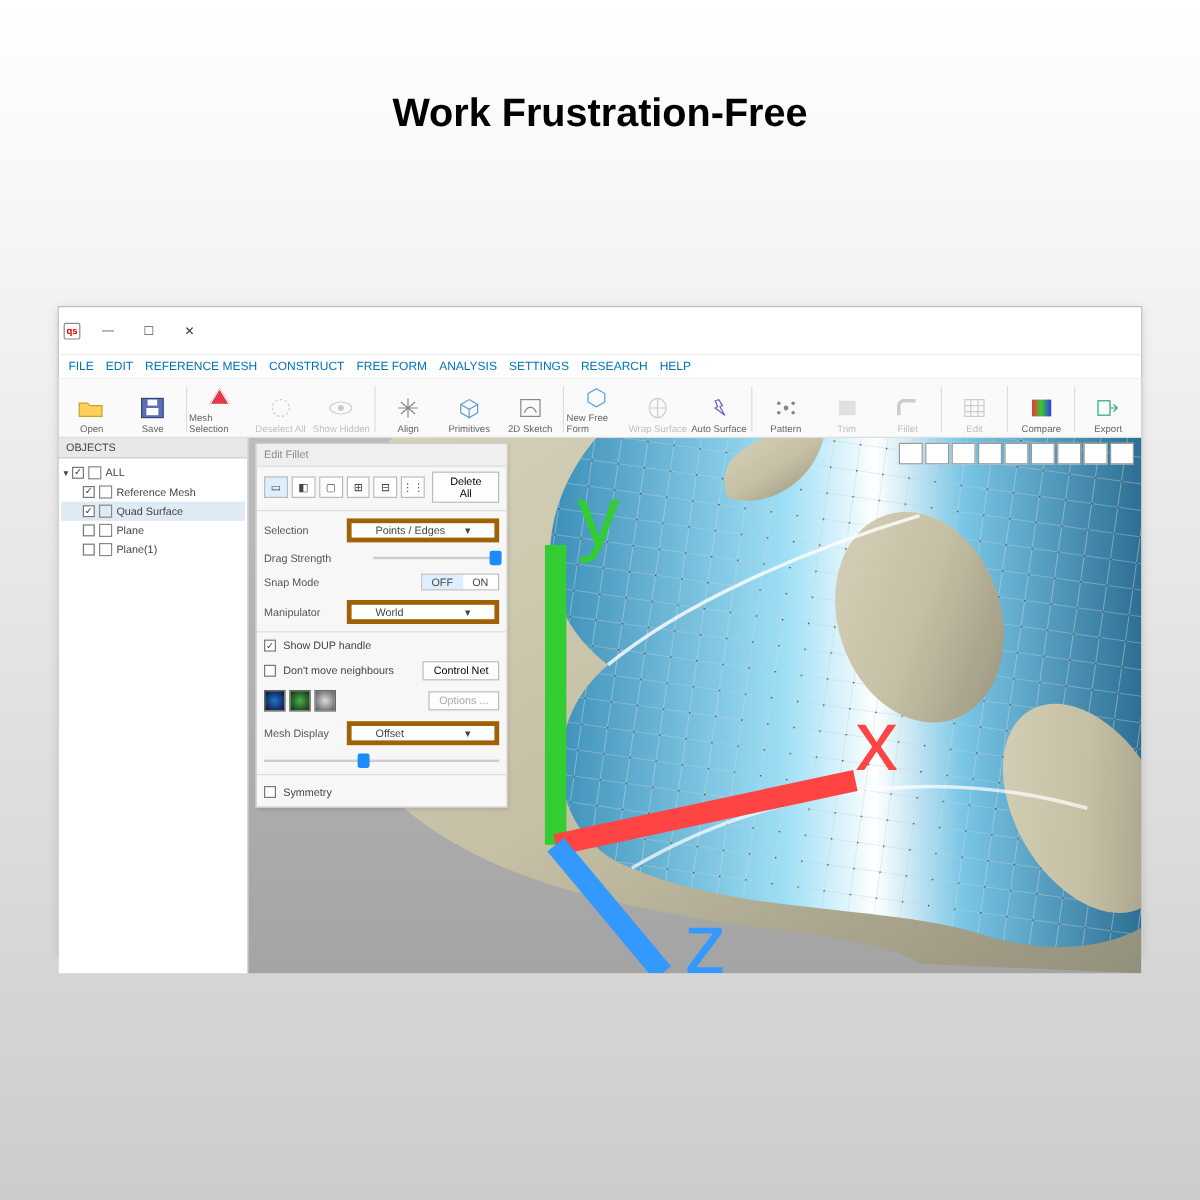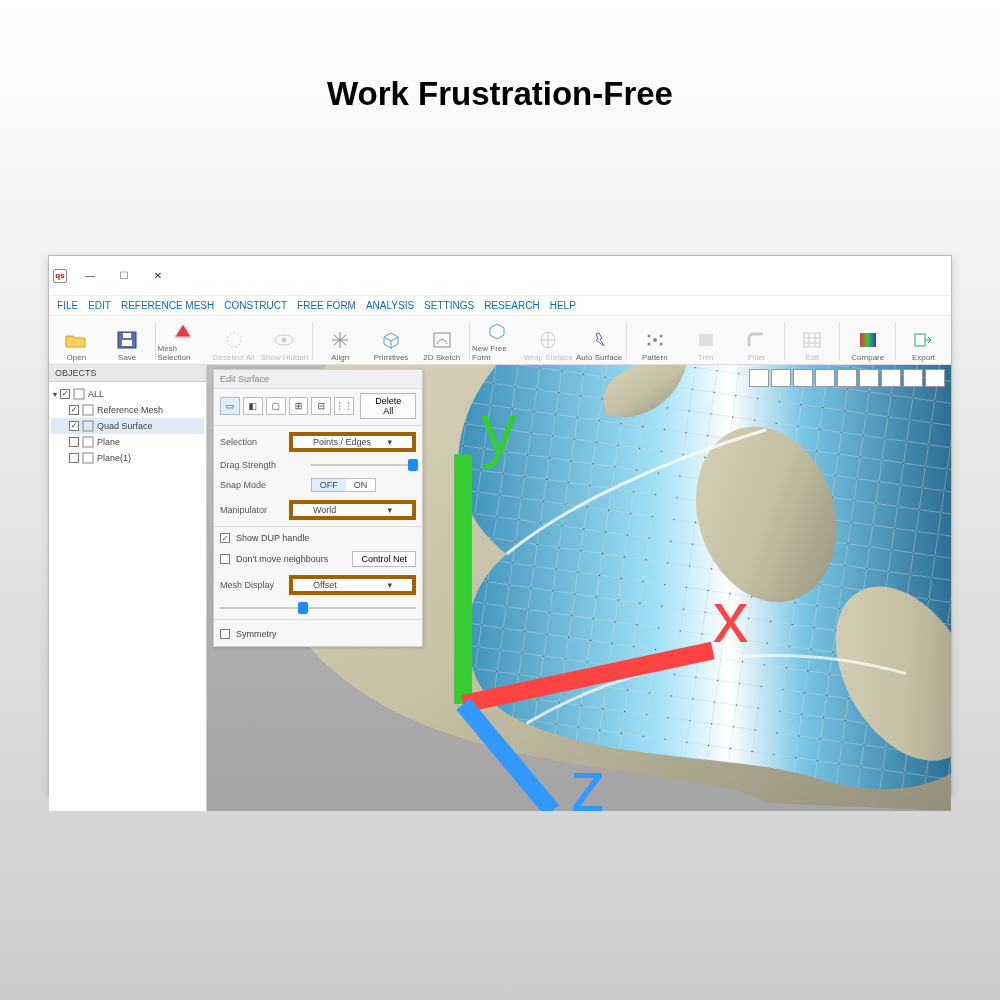--- a/index.html
+++ b/index.html
@@ -443,21 +443,21 @@
 
         <ellipse cx="560" cy="150" rx="68" ry="90" transform="rotate(-18 560 150)" fill="url(#ref)"></ellipse>
         <ellipse cx="700" cy="310" rx="60" ry="95" transform="rotate(-30 700 310)" fill="url(#ref)"></ellipse>
         <path d="M430 0 L480 0 C 470 40 430 60 400 50 C 390 20 410 10 430 0 Z" fill="url(#ref)"></path>
 
         <path d="M300 190 C 360 140, 460 95, 560 65" stroke="#fff" stroke-width="3" fill="none" opacity=".8"></path>
         <path d="M320 360 C 420 300, 560 270, 700 310" stroke="#fff" stroke-width="3" fill="none" opacity=".7"></path>
       </svg>
 
       <div class="panel">
-        <div class="panel-title">Edit Surface</div>
+        <div class="panel-title">Edit Fillet</div>
         <div class="panel-row">
           <div class="seg-btn active">▭</div>
           <div class="seg-btn">◧</div>
           <div class="seg-btn">▢</div>
           <div class="seg-btn">⊞</div>
           <div class="seg-btn">⊟</div>
           <div class="seg-btn">⋮⋮</div>
           <div style="flex:1"></div>
           <button class="btn">Delete All</button>
         </div>
@@ -471,21 +471,21 @@
         </div>
         <div class="panel-row">
           <label>Drag Strength</label>
           <div class="slider">
               <div class="track"></div>
               <div class="thumb" style="left:92%"></div>
             </div>
         </div>
         <div class="panel-row">
           <label>Snap Mode</label>
-          <div style="flex:1.2; display:flex; justify-content:flex-start;">
+          <div style="flex:1.2; display:flex; justify-content:flex-end;">
             <div class="toggle">
               <span class="active">OFF</span>
               <span class="on">ON</span>
             </div>
           </div>
         </div>
         <div class="panel-row">
           <label>Manipulator</label>
           <div class="dd">
               <span>World</span>
@@ -494,20 +494,29 @@
         </div>
         <div class="sep"></div>
         <div class="panel-row">
           <span class="ck on"></span>
           <span>Show DUP handle</span>
         </div>
         <div class="panel-row">
           <span class="ck"></span>
           <span style="flex:1">Don't move neighbours</span>
           <button class="btn">Control Net</button>
+        </div>
+        <div class="panel-row">
+          <div class="swatches">
+            <div class="sw" style="background:radial-gradient(#2a6fcf,#04102c)"></div>
+            <div class="sw" style="background:radial-gradient(#4caf50,#0a2a0a)"></div>
+            <div class="sw" style="background:radial-gradient(#ddd,#555)"></div>
+          </div>
+          <div style="flex:1"></div>
+          <button class="btn disabled">Options ...</button>
         </div>
         <div class="panel-row">
           <label>Mesh Display</label>
           <div class="dd">
               <span>Offset</span>
               <span>▾</span>
             </div>
         </div>
         <div class="panel-row">
           <div class="slider" style="flex:1">

